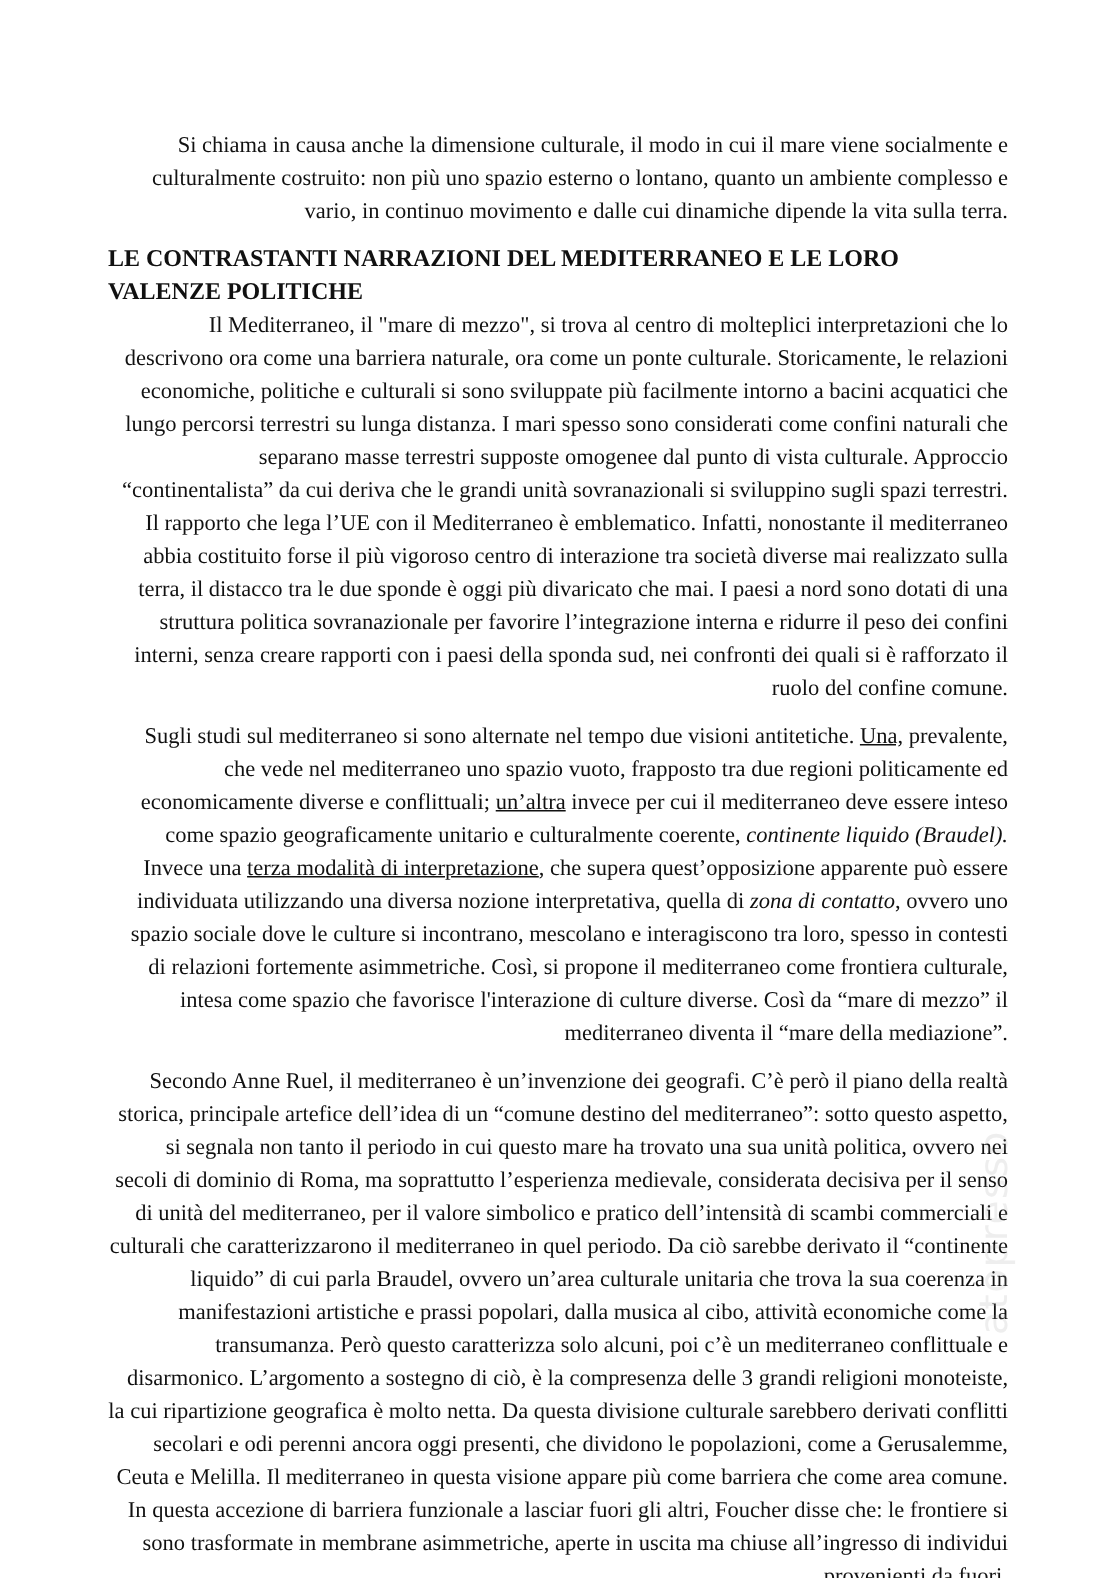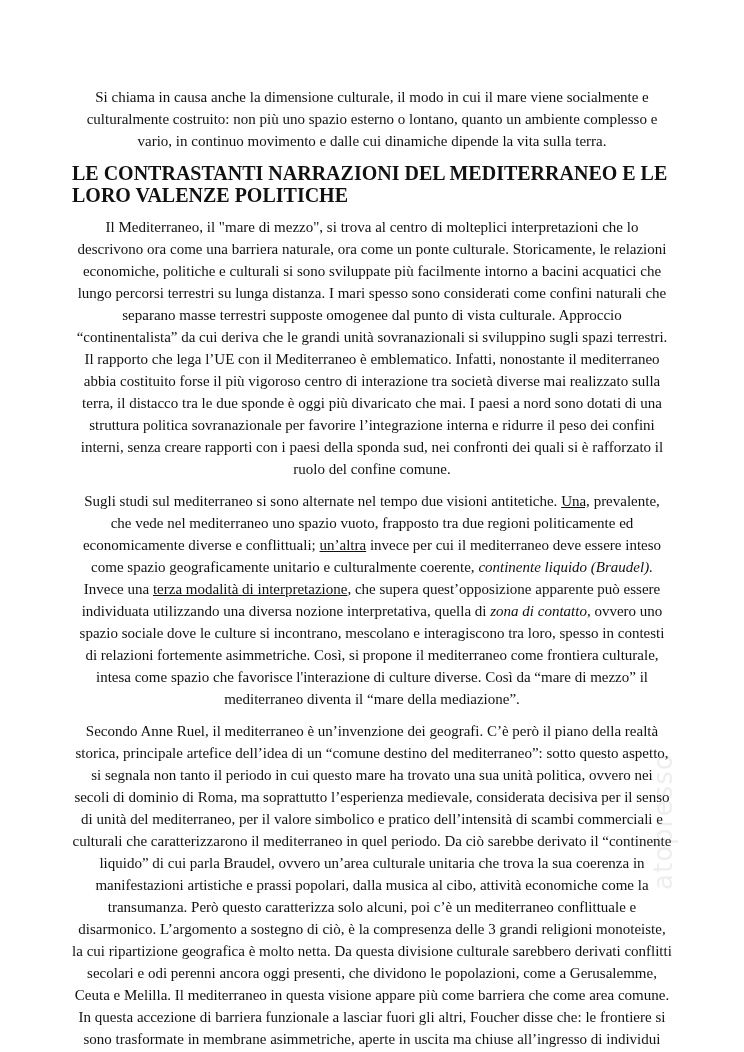--- a/index.html
+++ b/index.html
@@ -2,24 +2,24 @@
 <html><head>
 <meta charset="utf-8">
 <style>
   html, body { margin: 0; padding: 0; background: #ffffff; }
   body { width: 744px; height: 1052px; position: relative; overflow: hidden; }
   .page {
     position: absolute; left: 72px; top: 86px; width: 600px;
     font-family: "Liberation Serif", "DejaVu Serif", serif;
     font-size: 15px; line-height: 22px; color: #111111;
   }
-  p { margin: 0 0 10px 0; text-align: center; }
+  p { margin: 0 0 10px 0; text-align: right; }
   h2 {
-    font-size: 20px; line-height: 22px; font-weight: bold;
-    margin: 0 0 10px 0; letter-spacing: 0;
+    font-size: 16px; line-height: 22px; font-weight: bold;
+    margin: 0 0 0 0; letter-spacing: 0;
   }
   u { }
   .watermark {
     position: absolute; left: 648px; top: 890px;
     transform-origin: left top; transform: rotate(-90deg);
     font-family: "DejaVu Sans", sans-serif; font-size: 26px;
     color: rgba(160,160,160,0.18); white-space: nowrap; letter-spacing: 1px;
   }
 </style>
 </head>

